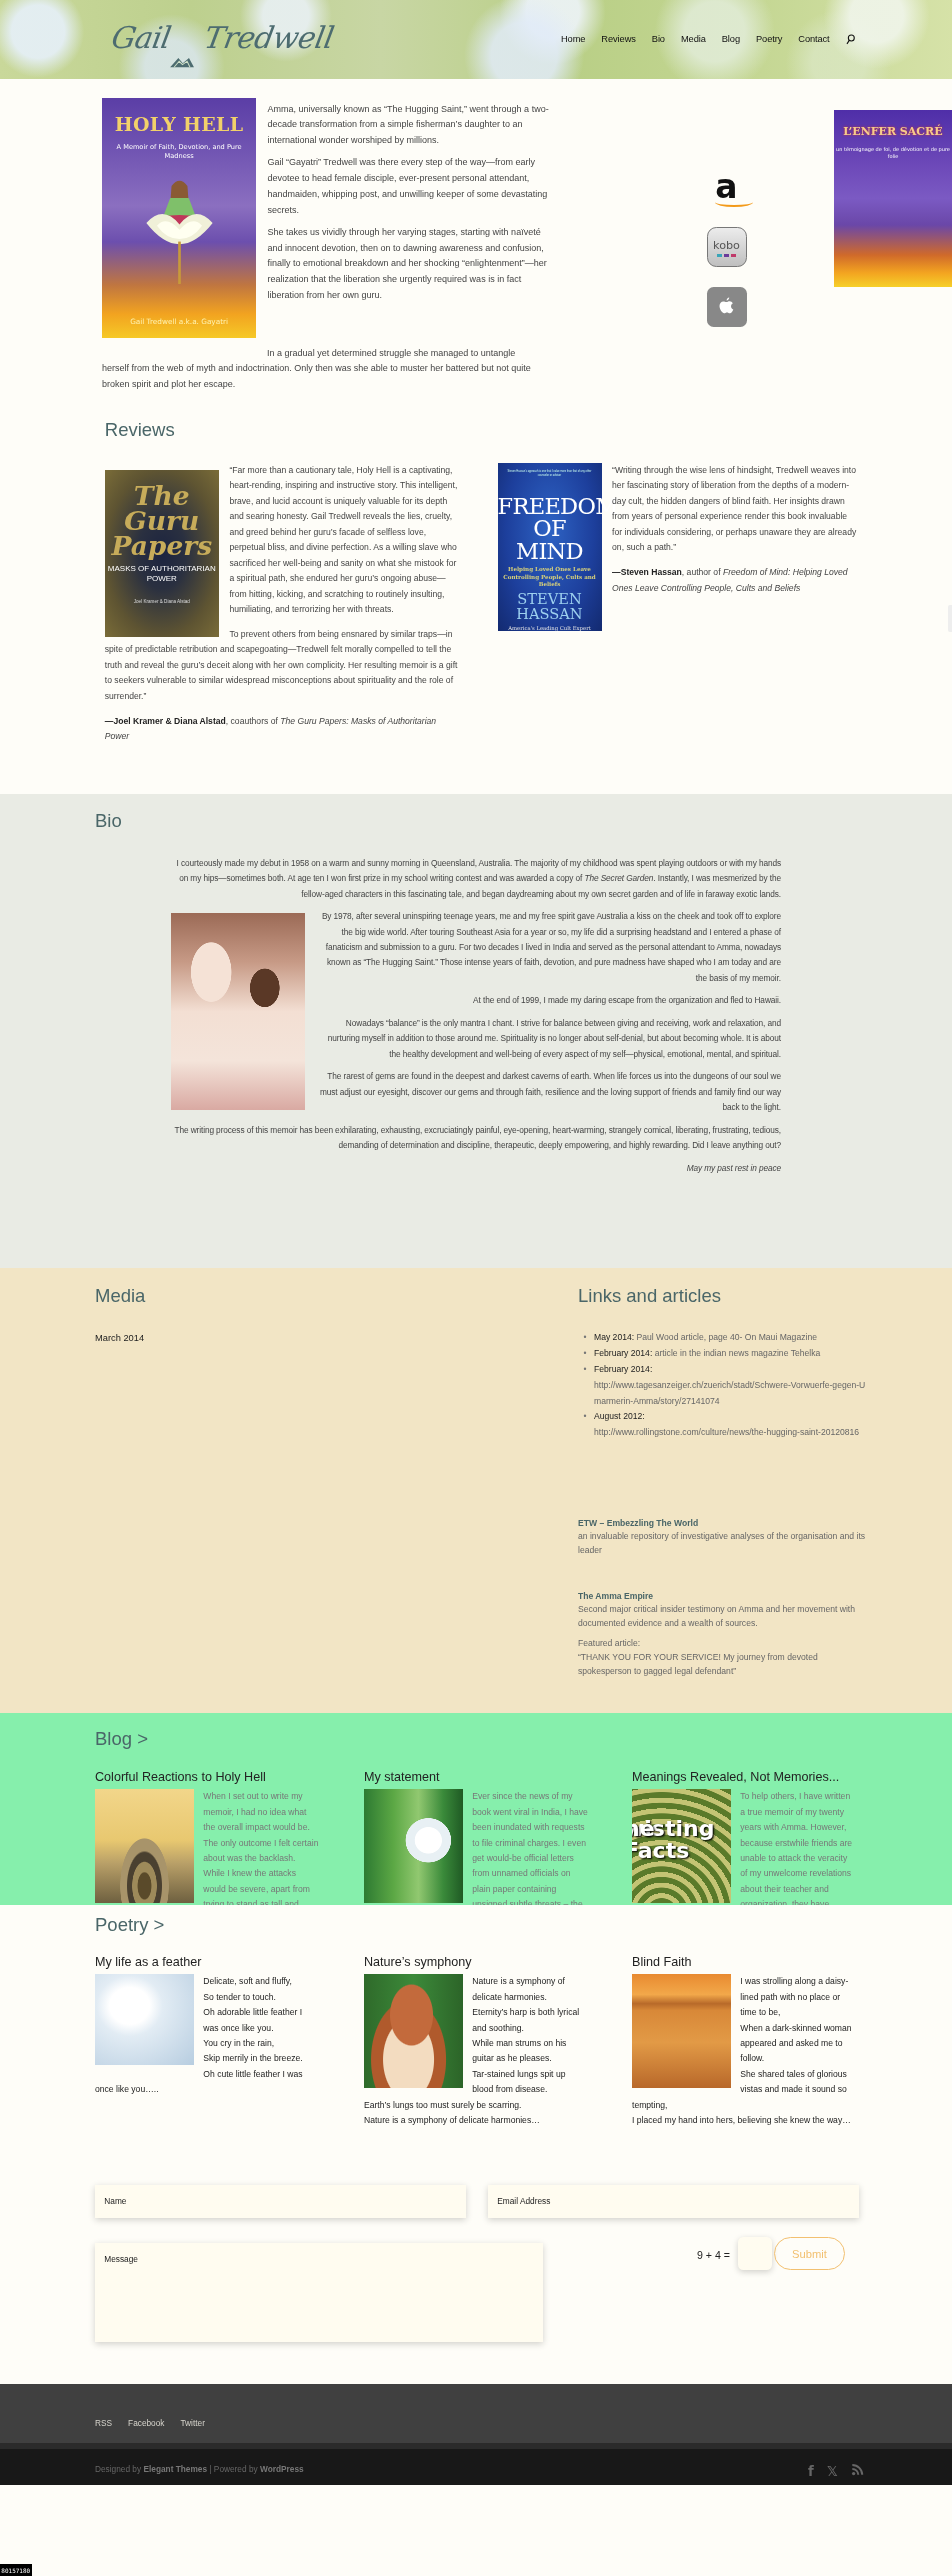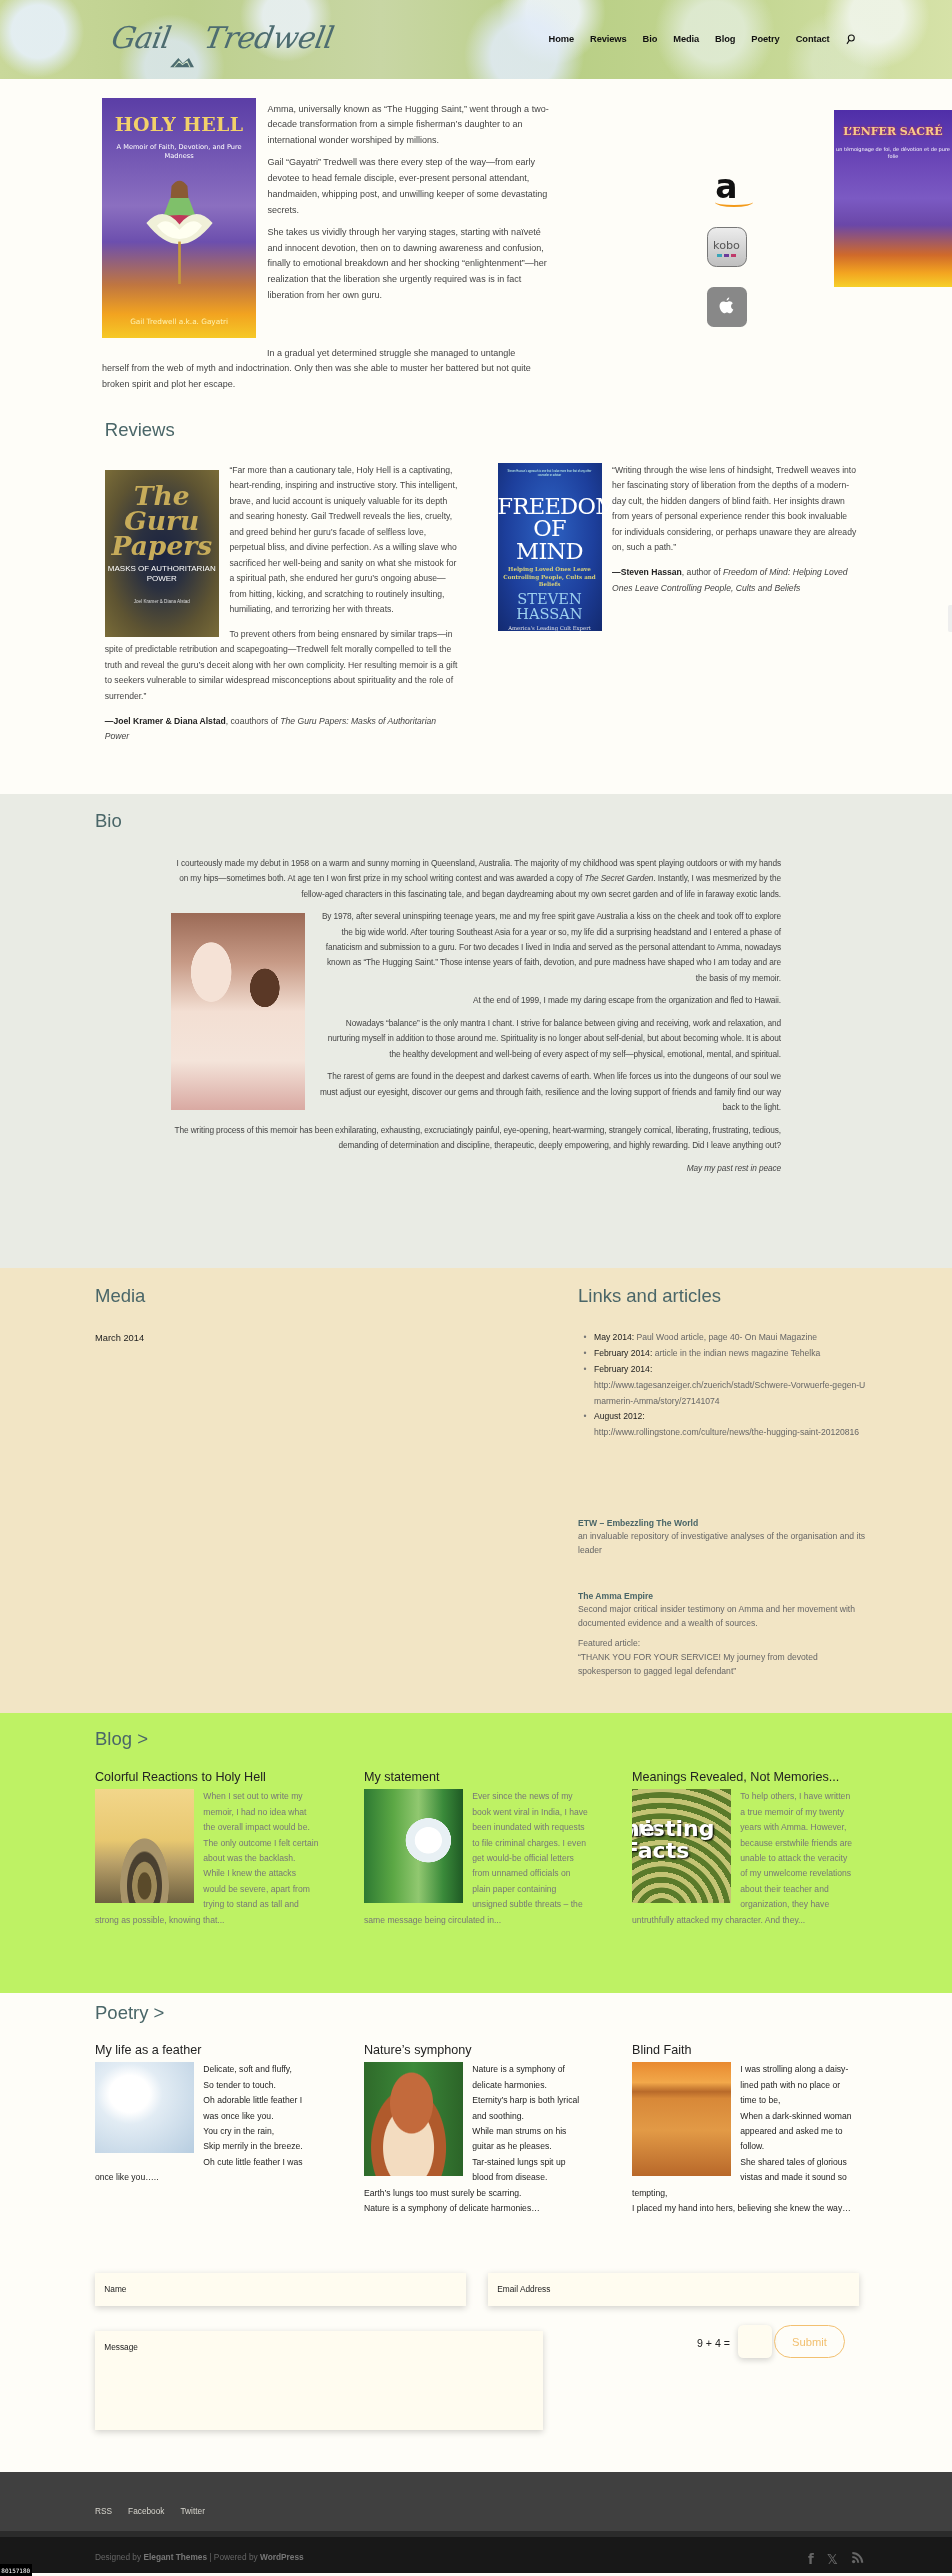--- a/index.html
+++ b/index.html
@@ -18,21 +18,21 @@
       radial-gradient(circle at 58% 15%, rgba(238,244,250,.9) 0 26.5px, transparent 53px),
       radial-gradient(circle at 75% 40%, rgba(228,238,222,.8) 0 30px, transparent 60px),
       radial-gradient(circle at 92% 20%, rgba(240,245,235,.9) 0 26.5px, transparent 53px),
       radial-gradient(circle at 88% 80%, rgba(220,232,200,.7) 0 26.5px, transparent 53px),
       linear-gradient(90deg, #c9d89a 0%, #bdd08e 20%, #c8d6a4 40%, #b9cf86 60%, #c5d794 80%, #d6e2a8 100%);
   }
   .header .container { height: 79px; display: flex; align-items: center; justify-content: space-between; }
   .logo { font-family: "DejaVu Serif", serif; font-style: italic; font-size: 30px; color: #4d6c70; letter-spacing: -0.7px; display: flex; align-items: center; gap: 4px; margin-left: 16px; margin-top: -2.6px; transform: skewX(-10deg); }
   .logo .mark { width: 26.5px; height: 14.6px; position: relative; }
   .logo .mark svg { width: 26.5px; height: 14.6px; }
-  .nav { display: flex; align-items: center; gap: 16px; margin-right: 2.6px; margin-top: 0; font-weight: bold; }
+  .nav { display: flex; align-items: center; gap: 16px; margin-right: 2.6px; margin-top: 0; }
   .nav a { color: #111; font-size: 9.3px; font-family: "Liberation Sans", sans-serif; letter-spacing: -0.1px; }
   .nav .search-icon { width: 9.3px; height: 10.6px; position: relative; }
   .nav .search-icon svg { width: 9.3px; height: 10.6px; }
 
   
   .intro { padding-top: 18.5px; height: 331px; }
   .intro-inner { position: relative; height: 100%; }
   .book-cover { position: absolute; width: 154px; height: 240px; left: 6.6px; top: 0; }
   .cover-holyhell { background: linear-gradient(180deg, #5b3ea6 0%, #7458b4 25%, #8b6fc0 45%, #6c4fae 60%, #c07640 78%, #f2a320 90%, #f6c927 100%); color: #f2d16a; text-align: center; }
   .cover-holyhell .t1 { font-family: "DejaVu Serif", serif; font-weight: bold; font-size: 19px; padding-top: 17px; line-height: 1; letter-spacing: 0.3px; }
@@ -97,21 +97,21 @@
   .links li { position: relative; }
   .links li::before { content: "•"; position: absolute; left: -10.6px; color: #777; }
   .links li .d { color: #222; }
   .links li a { color: #666; }
   .links .block { margin-top: 0; line-height: 1.6; }
   .links .block b { color: #4a6668; display: block; }
   .links .etw { position: absolute; top: 230px; left: 0; }
   .links .amma { position: absolute; top: 303px; left: 0; }
 
   
-  .blog { background: #bef264; height: 280px; position: relative; }
+  .blog { background: #86efac; height: 192px; position: relative; }
   .poetry { background: #fefdf8; height: 265px; position: relative; }
   .blog h2, .poetry h2 { position: absolute; left: 95px; top: 17px; }
   .poetry h2 { top: 10.6px; }
   .post { position: absolute; width: 224px; font-family: "Liberation Sans", sans-serif; font-size: 8.6px; line-height: 1.8; color: #777; }
   .poetry .post { color: #222; }
   .post h3 { font-weight: normal; font-size: 12.6px; color: #222; line-height: 1.2; margin-bottom: 4px; }
   .post .thumb { float: left; width: 99px; height: 114px; margin: 0 9.3px 2.6px 0; }
   .poetry .post .thumb { height: 91px; }
   .poetry .post.tall .thumb { height: 114px; }
   .t-drop { background: radial-gradient(ellipse at 50% 85%, #5a4a2a 0 6.6px, #9e8a5a 7.3px 12px, #4a4030 12.6px 17px, #a8946a 18px 24px, transparent 24.5px), linear-gradient(180deg, #f2d68a 0%, #e8c870 45%, #b9a068 65%, #6e6040 100%); }

